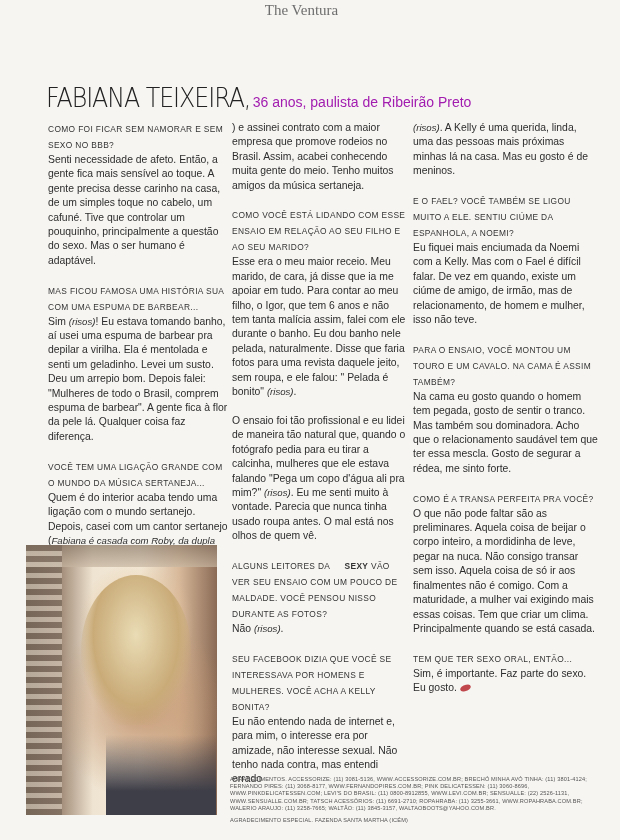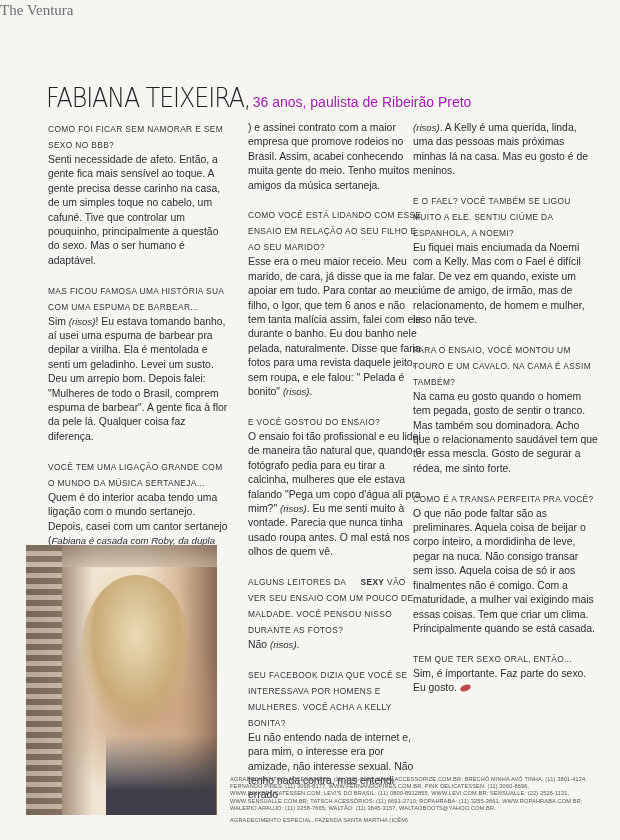--- a/index.html
+++ b/index.html
@@ -5,20 +5,21 @@
     * { box-sizing: border-box; margin: 0; padding: 0; }
     html, body { width: 620px; height: 840px; overflow: hidden; }
     body {
       background: #f6f5f2;
       font-family: "Liberation Sans", sans-serif;
       color: #2a2a2a;
       position: relative;
     }
     .page-header {
       position: absolute; top: 2px; left: 0; width: 603px;
+      text-align: center;
       font-family: "Liberation Serif", serif;
       font-size: 15px; color: #6e6e6e;
     }
     .headline {
       position: absolute; top: 82px; left: 46px;
       white-space: nowrap;
     }
     .headline .name {
       font-family: "DejaVu Sans", sans-serif;
       font-weight: 200;
@@ -27,21 +28,21 @@
     }
     .headline .sub {
       font-size: 14px; color: #a21caf; margin-left: -30px;
     }
     .col {
       position: absolute; top: 121px;
       font-size: 10.4px; line-height: 14.4px;
       color: #2d2d2d;
     }
     .col1 { left: 48px; width: 182px; }
-    .col2 { left: 248px; width: 176px; }
+    .col2 { left: 232px; width: 176px; }
     .col3 { left: 413px; width: 186px; }
     .q {
       font-size: 8.4px; letter-spacing: 0.35px;
       text-transform: uppercase; color: #333;
       line-height: 16px;
     }
     .a { margin-bottom: 14.4px; }
     .a:last-child { margin-bottom: 0; }
     .q b { font-weight: bold; margin-left: 12px; }
     i { font-style: italic; font-size: 9.6px; }
@@ -111,21 +112,20 @@
   <div class="hair"></div>
   <div class="dark-bottom"></div>
 </div>
 
 <div class="col col2">
   <p class="a">) e assinei contrato com a maior empresa que promove rodeios no Brasil. Assim, acabei conhecendo muita gente do meio. Tenho muitos amigos da música sertaneja.</p>
 
   <div class="q">Como você está lidando com esse ensaio em relação ao seu filho e ao seu marido?</div>
   <p class="a"><span>Esse era o meu maior receio. Meu marido, de cara, já disse que ia me apoiar em tudo. Para contar ao meu filho, o Igor, que tem 6 anos e não tem tanta malícia assim, falei com ele durante o banho. Eu dou banho nele pelada, naturalmente. Disse que faria fotos para uma revista daquele jeito, sem roupa, e ele falou: " Pelada é bonito" </span><i>(risos)</i><span>.</span></p>
 
-  <div class="q">E você gostou do ensaio?</div>
   <p class="a"><span>O ensaio foi tão profissional e eu lidei de maneira tão natural que, quando o fotógrafo pedia para eu tirar a calcinha, mulheres que ele estava falando "Pega um copo d'água ali pra mim?" </span><i>(risos)</i><span>. Eu me senti muito à vontade. Parecia que nunca tinha usado roupa antes. O mal está nos olhos de quem vê.</span></p>
 
   <div class="q"><span>Alguns leitores da </span><b>Sexy</b><span> vão ver seu ensaio com um pouco de maldade. Você pensou nisso durante as fotos?</span></div>
   <p class="a"><span>Não </span><i>(risos)</i><span>.</span></p>
 
   <div class="q">Seu Facebook dizia que você se interessava por homens e mulheres. Você acha a Kelly bonita?</div>
   <p class="a"><span>Eu não entendo nada de internet e, para mim, o interesse era por amizade, não interesse sexual. Não tenho nada contra, mas entendi errado </span></p>
 </div>
 
 <div class="col col3">

